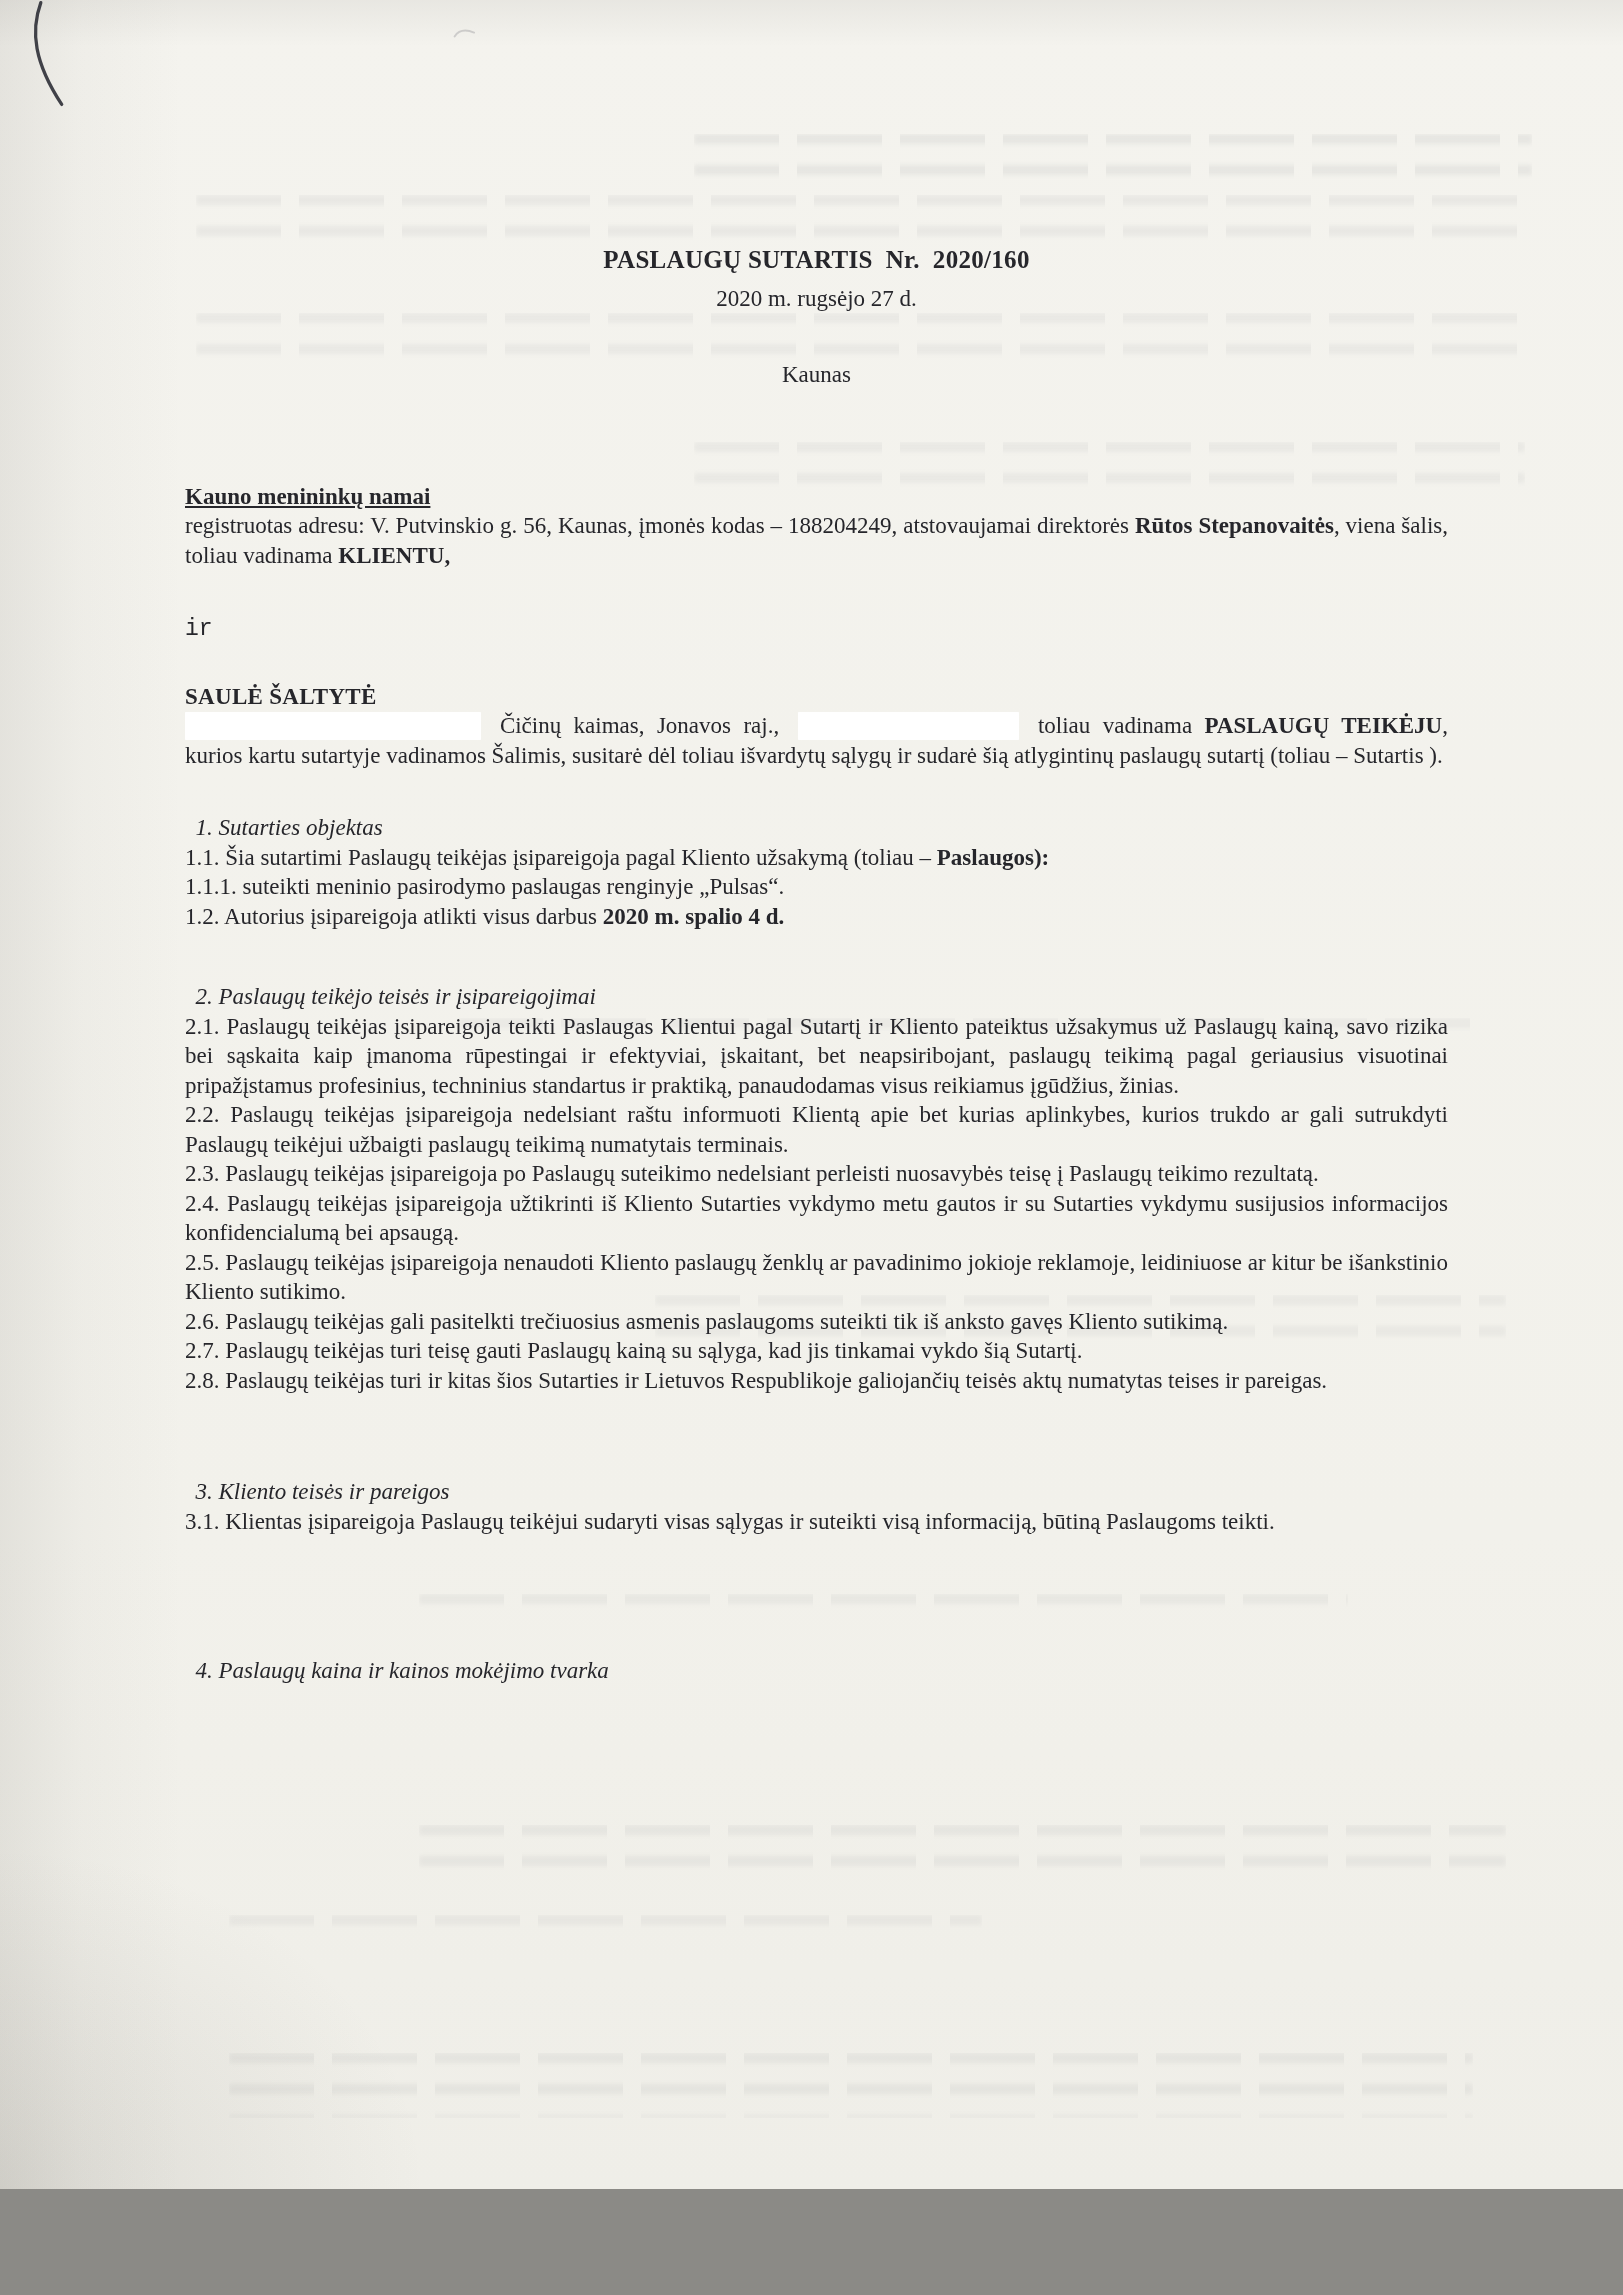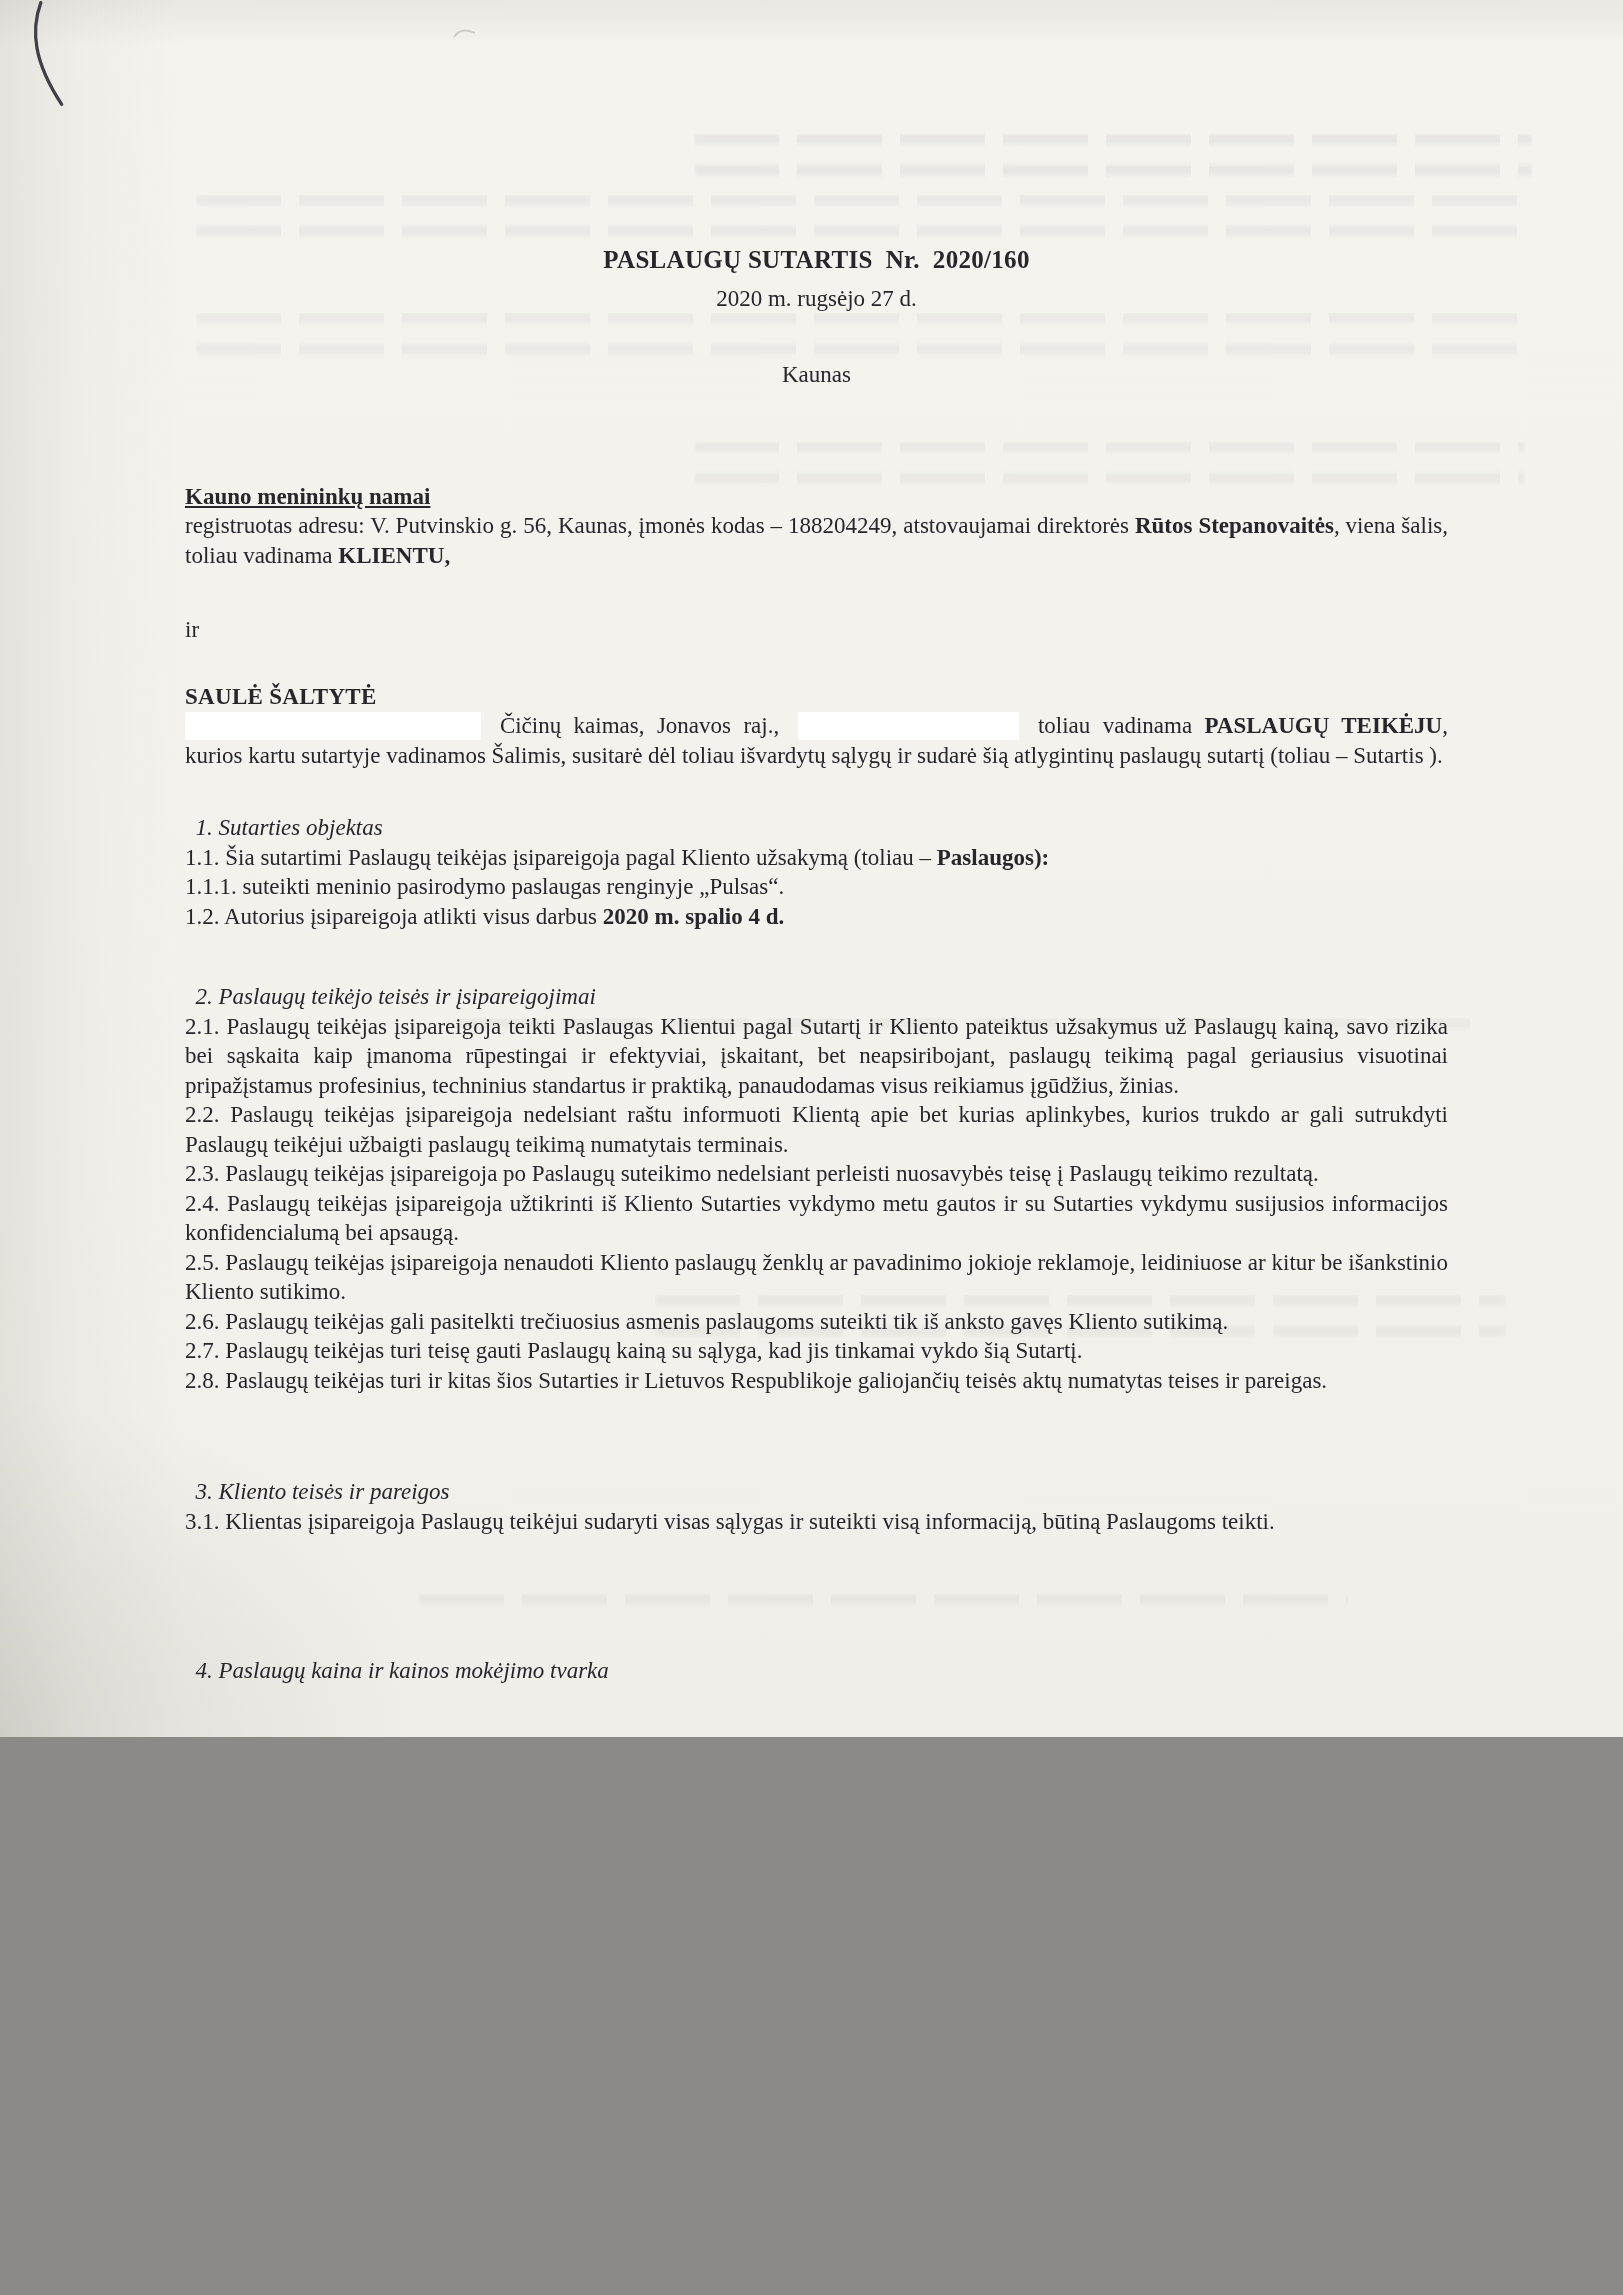--- a/index.html
+++ b/index.html
@@ -1,38 +1,38 @@
 <!DOCTYPE html>
 <html lang="lt" style="font-size:10.5px"><head>
 <meta charset="utf-8">
 <style>
   html,body{margin:0;padding:0;background:#8b8a86;}
   .sheet{
     position:relative;
-    width:1623px;height:1737px;
+    width:1623px;height:2189px;
     overflow:hidden;
     font-family:"Liberation Serif","DejaVu Serif",serif;
     color:#26262b;
     background:
       linear-gradient(90deg, rgba(92,88,80,0.10) 0px, rgba(92,88,80,0.035) 79px, rgba(0,0,0,0) 183px),
       linear-gradient(180deg, rgba(92,88,80,0.08) 0px, rgba(0,0,0,0) 46px),
       radial-gradient(655px 524px at 0% 100%, rgba(95,90,82,0.13), rgba(0,0,0,0) 65%),
       linear-gradient(180deg,#f4f3ee 0%, #f2f1eb 70%, #efeee8 100%);
   }
   .content{position:absolute;left:185px;top:0;width:1263px;}
   p{margin:0;font-size:23px;line-height:29.5px;}
   .center{text-align:center;}
   .justify{text-align:justify;}
   .b{font-weight:bold;}
   .heading{font-weight:normal;font-style:italic;padding-left:10.5px;}
   .title{font-size:25px;font-weight:bold;white-space:pre-wrap;margin-top:245px;letter-spacing:0.3px;}
   .date{margin-top:9.2px;}
   .city{margin-top:47px;}
   .client-name{margin-top:92px;font-weight:bold;text-decoration:underline;}
-  .ir{margin-top:45px;}
+  .ir{margin-top:45px;font-family:Liberation Mono, monospace;}
   .provider-name{margin-top:37px;font-weight:bold;letter-spacing:0.3px;}
   .h1{margin-top:43px;}
   .h2{margin-top:51px;}
   .h3{margin-top:82px;}
   .h4{margin-top:120px;}
   .redaction{display:inline-block;height:27.5px;background:#ffffff;vertical-align:-6.5px;border-radius:0.7px;}
   .redaction-a{width:296px;margin-right:6.5px;}
   .redaction-b{width:221px;margin:0 6.5px;}
   .ghost{
     position:absolute;pointer-events:none;filter:blur(2px);

